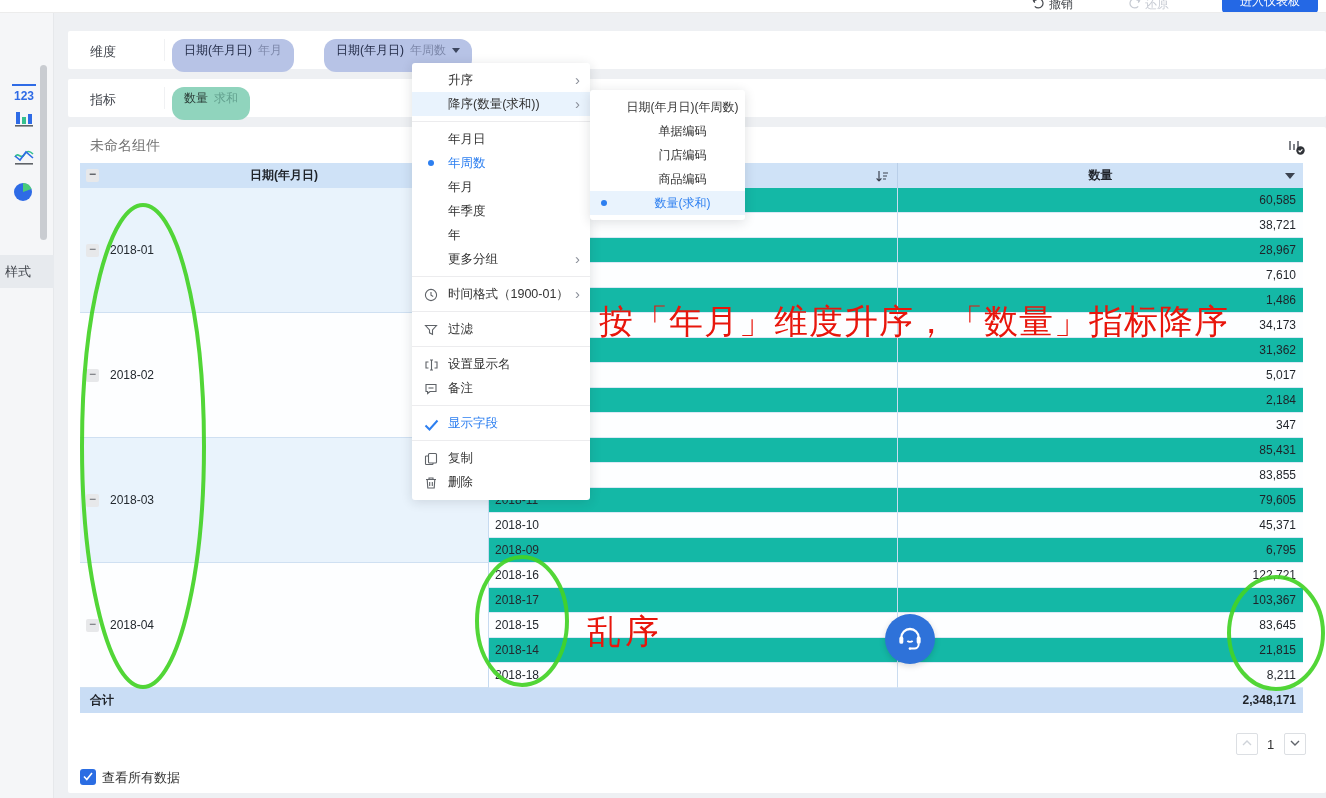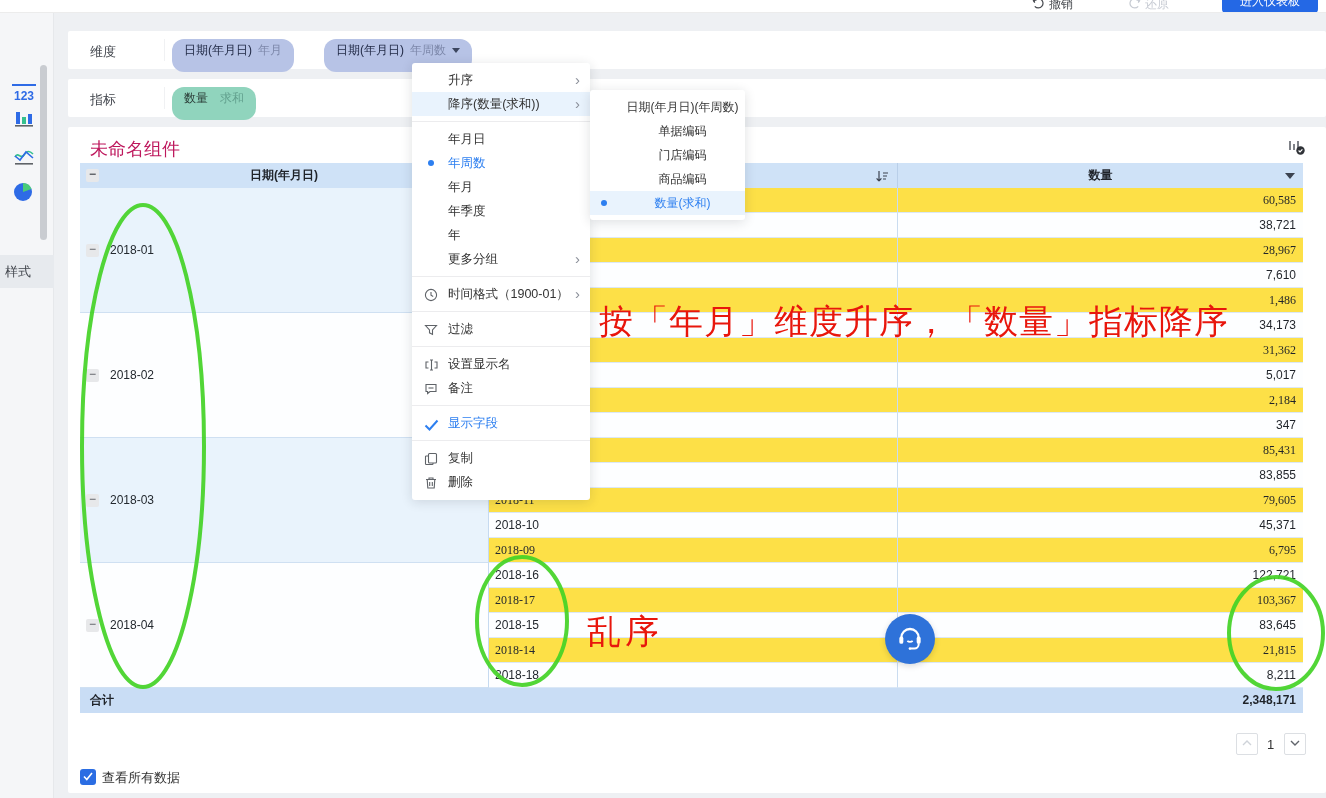--- a/index.html
+++ b/index.html
@@ -23,39 +23,39 @@
   .panel-block { position:absolute; background:#fff; z-index:4; }
 
   
   .card { position:absolute; left:68px; width:1258px; background:#fff; border-radius:2px; }
   .card-label { position:absolute; left:22px; top:12px; font-size:13px; color:#41454c; }
   .card-divider { position:absolute; left:96px; top:8px; width:1px; height:22px; background:#f0f1f3; }
   .chip { position:absolute; top:8px; height:33px; border-radius:12px; line-height:23px; padding:0 12px; white-space:nowrap; cursor:pointer; font-size:12px; }
   .chip-dim { background:#b7c3e6; color:#222b47; }
   .chip-dim .sub { color:#7d88aa; margin-left:6px; }
   .chip-met { background:#90d4bd; color:#2b3d38; }
-  .chip-met .sub { color:#63a18f; margin-left:12px; }
+  .chip-met .sub { color:#63a18f; margin-left:6px; }
   .chip-caret { display:inline-block; margin-left:6px; width:0; height:0; border-left:4px solid transparent; border-right:4px solid transparent; border-top:5px solid #3c465f; vertical-align:1px; }
 
   
-  .comp-title { position:absolute; left:22px; top:10px; font-size:18px; font-weight:500; color:#be185d; }
+  .comp-title { position:absolute; left:22px; top:10px; font-size:14px; font-weight:500; color:#737373; }
   .comp-icon { position:absolute; right:20px; top:9px; width:20px; height:20px; cursor:pointer; }
   .tbl { position:absolute; left:12px; top:36px; width:1223px; z-index:1; }
   .t-head { display:flex; height:25px; background:#cfe2f7; font-weight:600; color:#1f2329; }
   .t-head .hc { position:relative; height:25px; line-height:25px; text-align:center; border-right:1px solid #b9cfe9; }
   .hc1 { width:409px; } .hc2 { width:409px; } .hc3 { width:405px; border-right:none !important; }
   .minusbox { position:absolute; left:6px; top:6px; width:13px; height:13px; background:#e7e8ea; border-radius:2px; line-height:11px; text-align:center; color:#55585e; font-size:12px; cursor:pointer; }
   .sorticon { position:absolute; right:8px; top:5px; }
   .caret-down { position:absolute; right:8px; top:10px; width:0; height:0; border-left:5px solid transparent; border-right:5px solid transparent; border-top:6px solid #3c4350; cursor:pointer; }
   .t-body { position:relative; }
   .t-row { display:flex; height:25px; }
   .t-sp { width:409px; }
   .t-c2 { width:409px; line-height:24px; padding-left:6px; border-right:1px solid #cadcf0; border-bottom:1px solid #dbe8f6; color:#24292f; }
   .t-c3 { width:405px; line-height:24px; text-align:right; padding-right:7px; border-bottom:1px solid #dbe8f6; color:#1f2329; }
-  .t-row.odd .t-c2, .t-row.odd .t-c3 { background:#fde047;font-family:Liberation Serif, serif; }
+  .t-row.odd .t-c2, .t-row.odd .t-c3 { background:#14b8a6; }
   .t-row.even .t-c2, .t-row.even .t-c3 { background:#fdfeff; }
   .t-group { position:absolute; left:0; width:409px; height:125px; border-right:1px solid #c6daf0; border-bottom:1px solid #cfe0f2; z-index:2; }
   .t-group.g-odd { background:#e9f3fc; } .t-group.g-even { background:#fdfeff; }
   .t-group .minusbox { top:56px; }
   .t-group .glabel { position:absolute; left:30px; top:50px; height:25px; line-height:25px; color:#24292f; }
   .t-total { display:flex; height:25px; background:#c9ddf5; font-weight:bold; color:#1f2329; }
   .t-total .tc1 { width:409px; line-height:25px; padding-left:10px; }
   .t-total .tc2 { width:409px; }
   .t-total .tc3 { width:405px; line-height:25px; text-align:right; padding-right:7px; }
 

